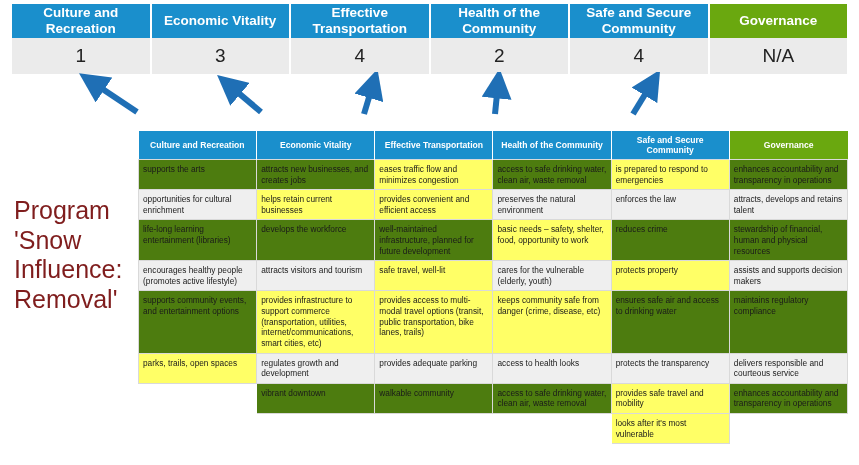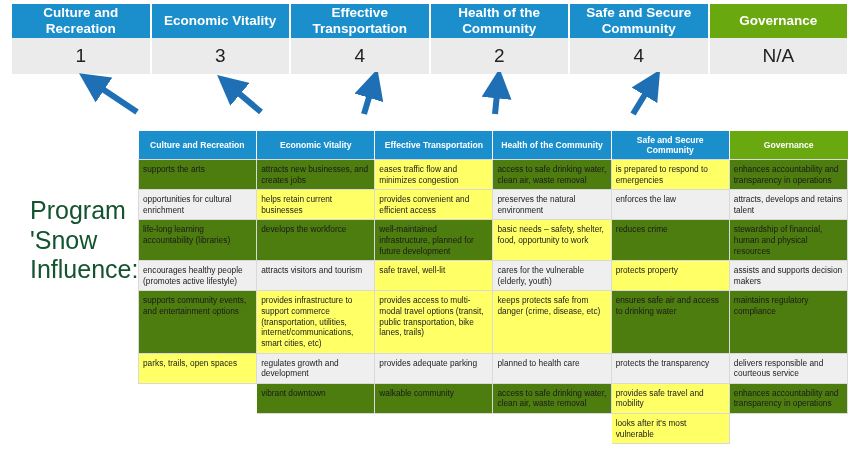--- a/index.html
+++ b/index.html
@@ -70,25 +70,25 @@
     left: 0;
     top: 72px;
     width: 859px;
     height: 58px;
     pointer-events: none;
   }
 
   
   .caption {
     position: absolute;
-    left: 30px;
+    left: 14px;
     top: 196px;
     width: 122px;
     font-size: 25px;
-    color: #14532d;
+    color: #7f1d1d;
     line-height: 1.18;
     font-family: "Liberation Sans", sans-serif;
   }
 
   
   .matrix {
     position: absolute;
     left: 138px;
     top: 131px;
     width: 710px;
@@ -164,20 +164,21 @@
   <line x1="261" y1="40" x2="229" y2="13" stroke="#1f6fb5" stroke-width="6" marker-end="url(#ah)"></line>
   <line x1="364" y1="42" x2="373" y2="12" stroke="#1f6fb5" stroke-width="6" marker-end="url(#ah)"></line>
   <line x1="495" y1="42" x2="498" y2="12" stroke="#1f6fb5" stroke-width="6" marker-end="url(#ah)"></line>
   <line x1="633" y1="42" x2="652" y2="11" stroke="#1f6fb5" stroke-width="6" marker-end="url(#ah)"></line>
 </svg>
 
 <div class="caption">
   <div>Program</div>
   <div>'Snow</div>
   <div>Influence:</div>
+  <div>Removal'</div>
 </div>
 
 <table class="matrix">
   <colgroup>
     <col class="c0">
       <col class="c1">
       <col class="c2">
       <col class="c3">
       <col class="c4">
       <col class="c5">
@@ -203,48 +204,48 @@
       </tr>
       <tr class="alt">
         <td>opportunities for cultural enrichment</td>
         <td class="hl">helps retain current businesses</td>
         <td class="hl">provides convenient and efficient access</td>
         <td>preserves the natural environment</td>
         <td>enforces the law</td>
         <td>attracts, develops and retains talent</td>
       </tr>
       <tr>
-        <td>life-long learning accountability (libraries)</td>
+        <td>life-long learning entertainment (libraries)</td>
         <td>develops the workforce</td>
         <td>well-maintained infrastructure, planned for future development</td>
         <td class="hl">basic needs – safety, shelter, food, opportunity to work</td>
         <td>reduces crime</td>
         <td>stewardship of financial, human and physical resources</td>
       </tr>
       <tr class="alt">
         <td>encourages healthy people (promotes active lifestyle)</td>
         <td>attracts visitors and tourism</td>
         <td class="hl">safe travel, well-lit</td>
         <td>cares for the vulnerable (elderly, youth)</td>
         <td class="hl">protects property</td>
         <td>assists and supports decision makers</td>
       </tr>
       <tr>
         <td>supports community events, and entertainment options</td>
         <td class="hl">provides infrastructure to support commerce (transportation, utilities, internet/communications, smart cities, etc)</td>
         <td class="hl">provides access to multi-modal travel options (transit, public transportation, bike lanes, trails)</td>
-        <td class="hl">keeps protects safe from danger (crime, disease, etc)</td>
+        <td class="hl">keeps community safe from danger (crime, disease, etc)</td>
         <td>ensures safe air and access to drinking water</td>
         <td>maintains regulatory compliance</td>
       </tr>
       <tr class="alt">
         <td class="hl">parks, trails, open spaces</td>
         <td>regulates growth and development</td>
         <td>provides adequate parking</td>
-        <td>planned to health care</td>
+        <td>access to health looks</td>
         <td>protects the transparency</td>
         <td>delivers responsible and courteous service</td>
       </tr>
       <tr>
         <td class="empty"></td>
         <td>vibrant downtown</td>
         <td>walkable community</td>
         <td>access to safe drinking water, clean air, waste removal</td>
         <td class="hl">provides safe travel and mobility</td>
         <td>enhances accountability and transparency in operations</td>

